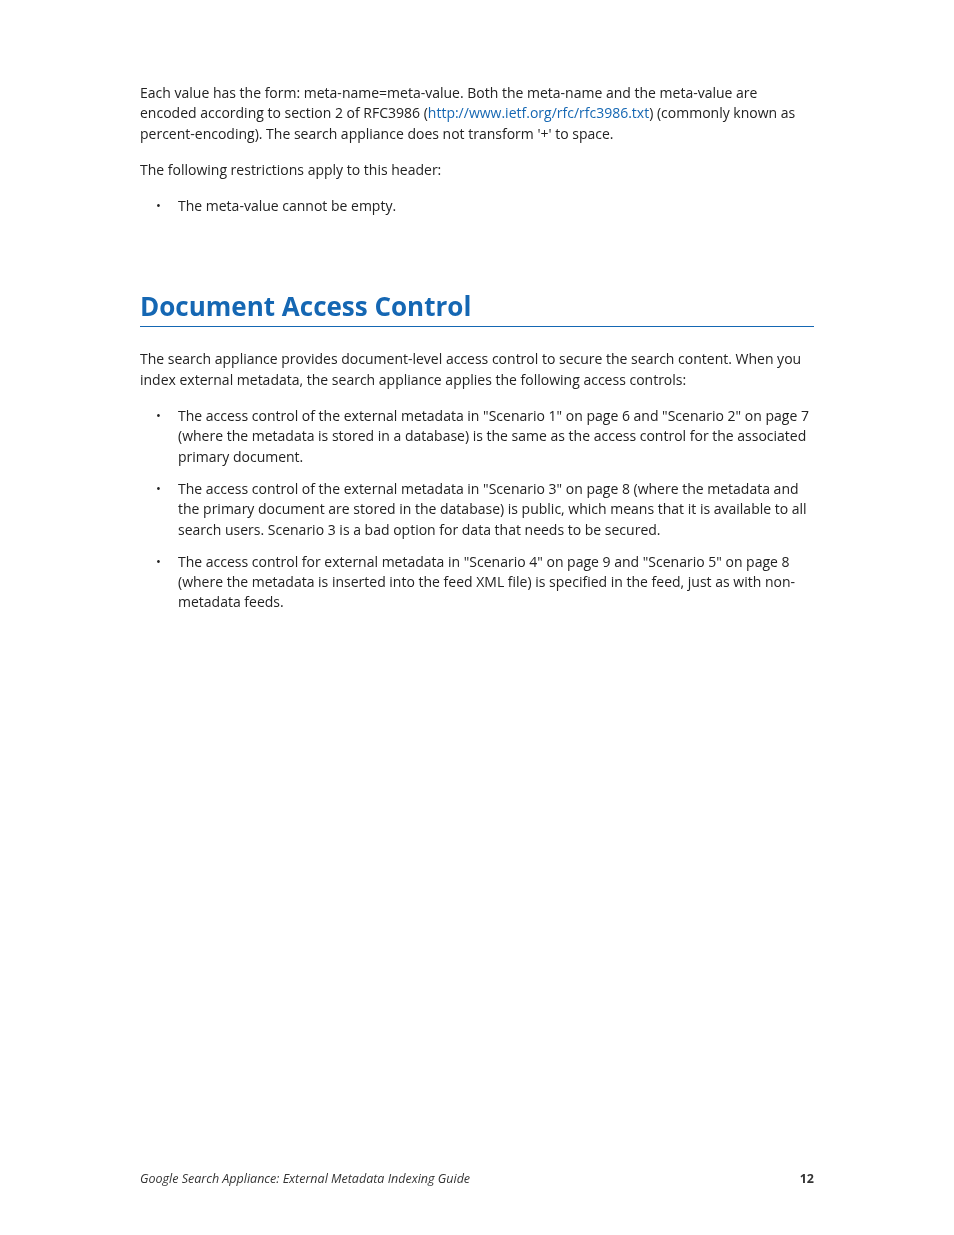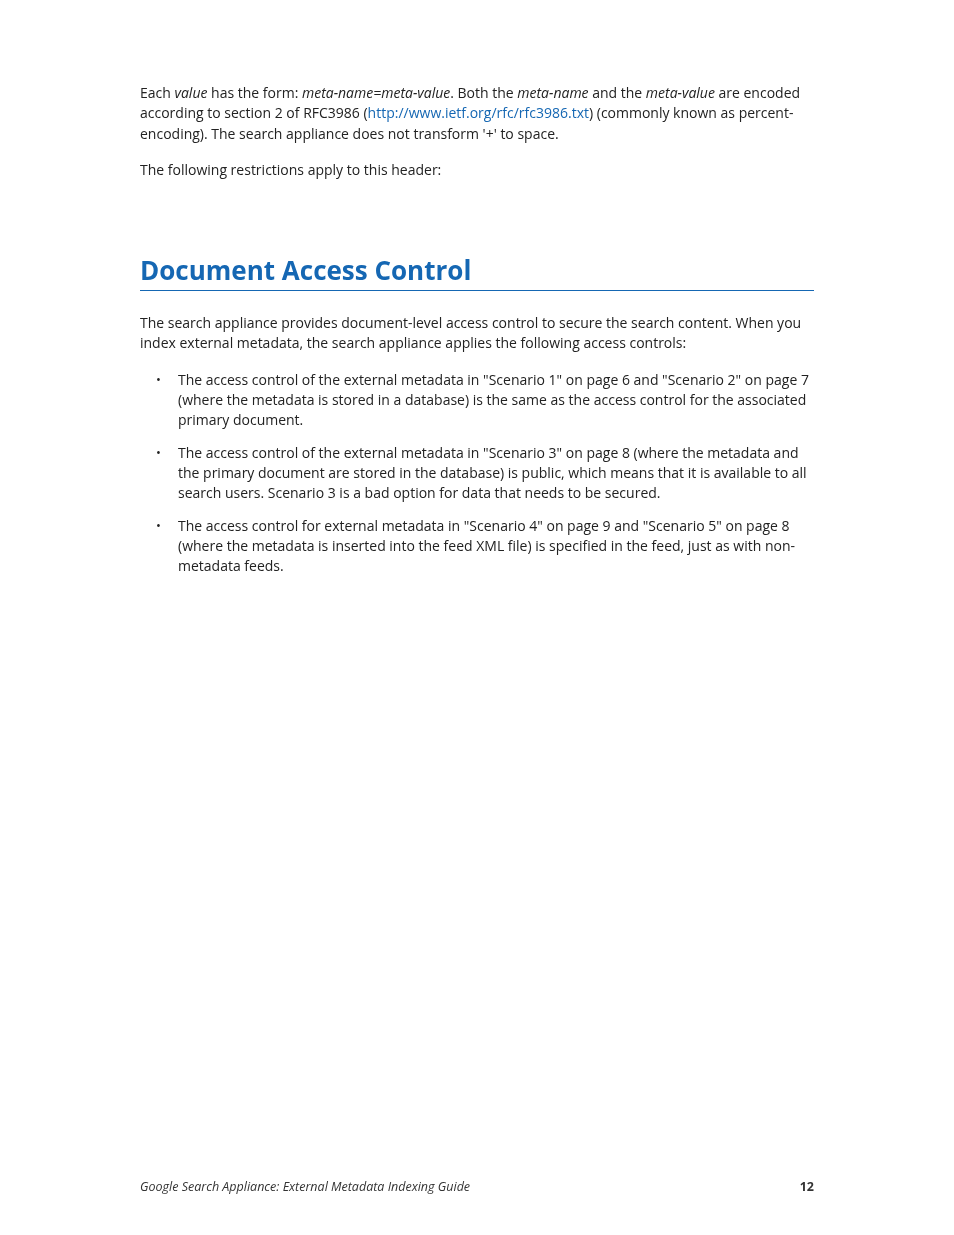--- a/index.html
+++ b/index.html
@@ -18,21 +18,20 @@
     .page {
       padding: 83px 140px 0 140px;
     }
     .para {
       font-size: 14px;
       line-height: 1.45;
       margin-bottom: 16px;
       color: #222;
     }
     .italic {
-      font-style: italic;
     }
     .link {
       color: #1567b3;
       text-decoration: none;
       margin-top: 24px;
     }
     ul.bullets {
       list-style: none;
       padding-left: 22px;
       margin-bottom: 16px;
@@ -59,21 +58,21 @@
     h1.section-heading {
       font-size: 26px;
       font-weight: 700;
       color: #1567b3;
       border-bottom: 1px solid #1567b3;
       padding-bottom: 2px;
       margin-bottom: 22px;
     }
     .footer {
       position: absolute;
-      bottom: 40px;
+      bottom: 48px;
       left: 140px;
       right: 140px;
       display: flex;
       justify-content: space-between;
       align-items: baseline;
       font-size: 12.5px;
       color: #333;
       margin-top: 8px;
     }
     .footer-title {
@@ -89,20 +88,21 @@
 
 <div class="page">
 
   <p class="para">
     <span>Each </span><span class="italic">value</span><span> has the form: </span><span class="italic">meta-name=meta-value</span><span>. Both the </span><span class="italic">meta-name</span><span> and the </span><span class="italic">meta-value</span><span> are encoded according to section 2 of RFC3986 (</span><a class="link">http://www.ietf.org/rfc/rfc3986.txt</a><span>) (commonly known as percent-encoding). The search appliance does not transform '+' to space.</span>
   </p>
 
   <p class="para">The following restrictions apply to this header:</p>
 
   <ul class="bullets">
+    <li>The meta-value cannot be empty.</li>
   </ul>
 
   <div class="spacer"></div>
 
   <h1 class="section-heading">Document Access Control</h1>
 
   <p class="para">The search appliance provides document-level access control to secure the search content. When you index external metadata, the search appliance applies the following access controls:</p>
 
   <ul class="bullets">
     <li>The access control of the external metadata in "Scenario 1" on page 6 and "Scenario 2" on page 7 (where the metadata is stored in a database) is the same as the access control for the associated primary document.</li>

